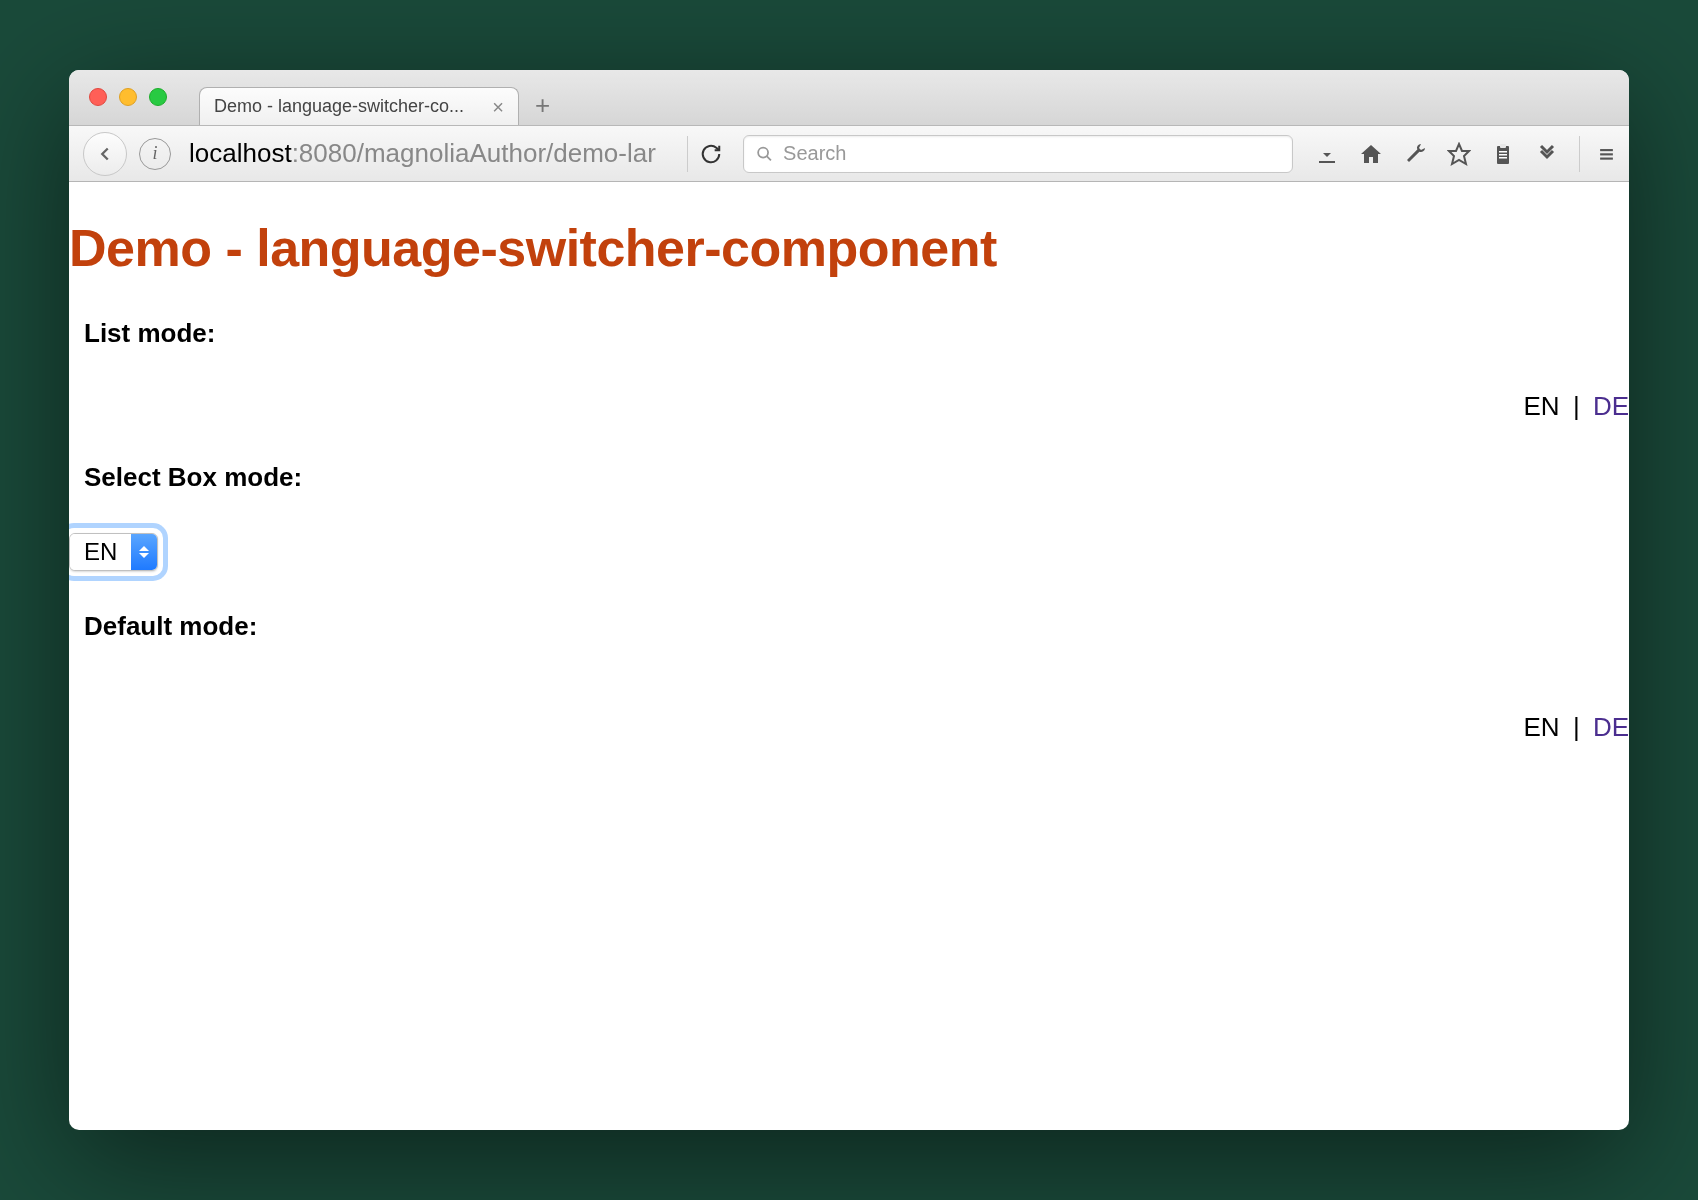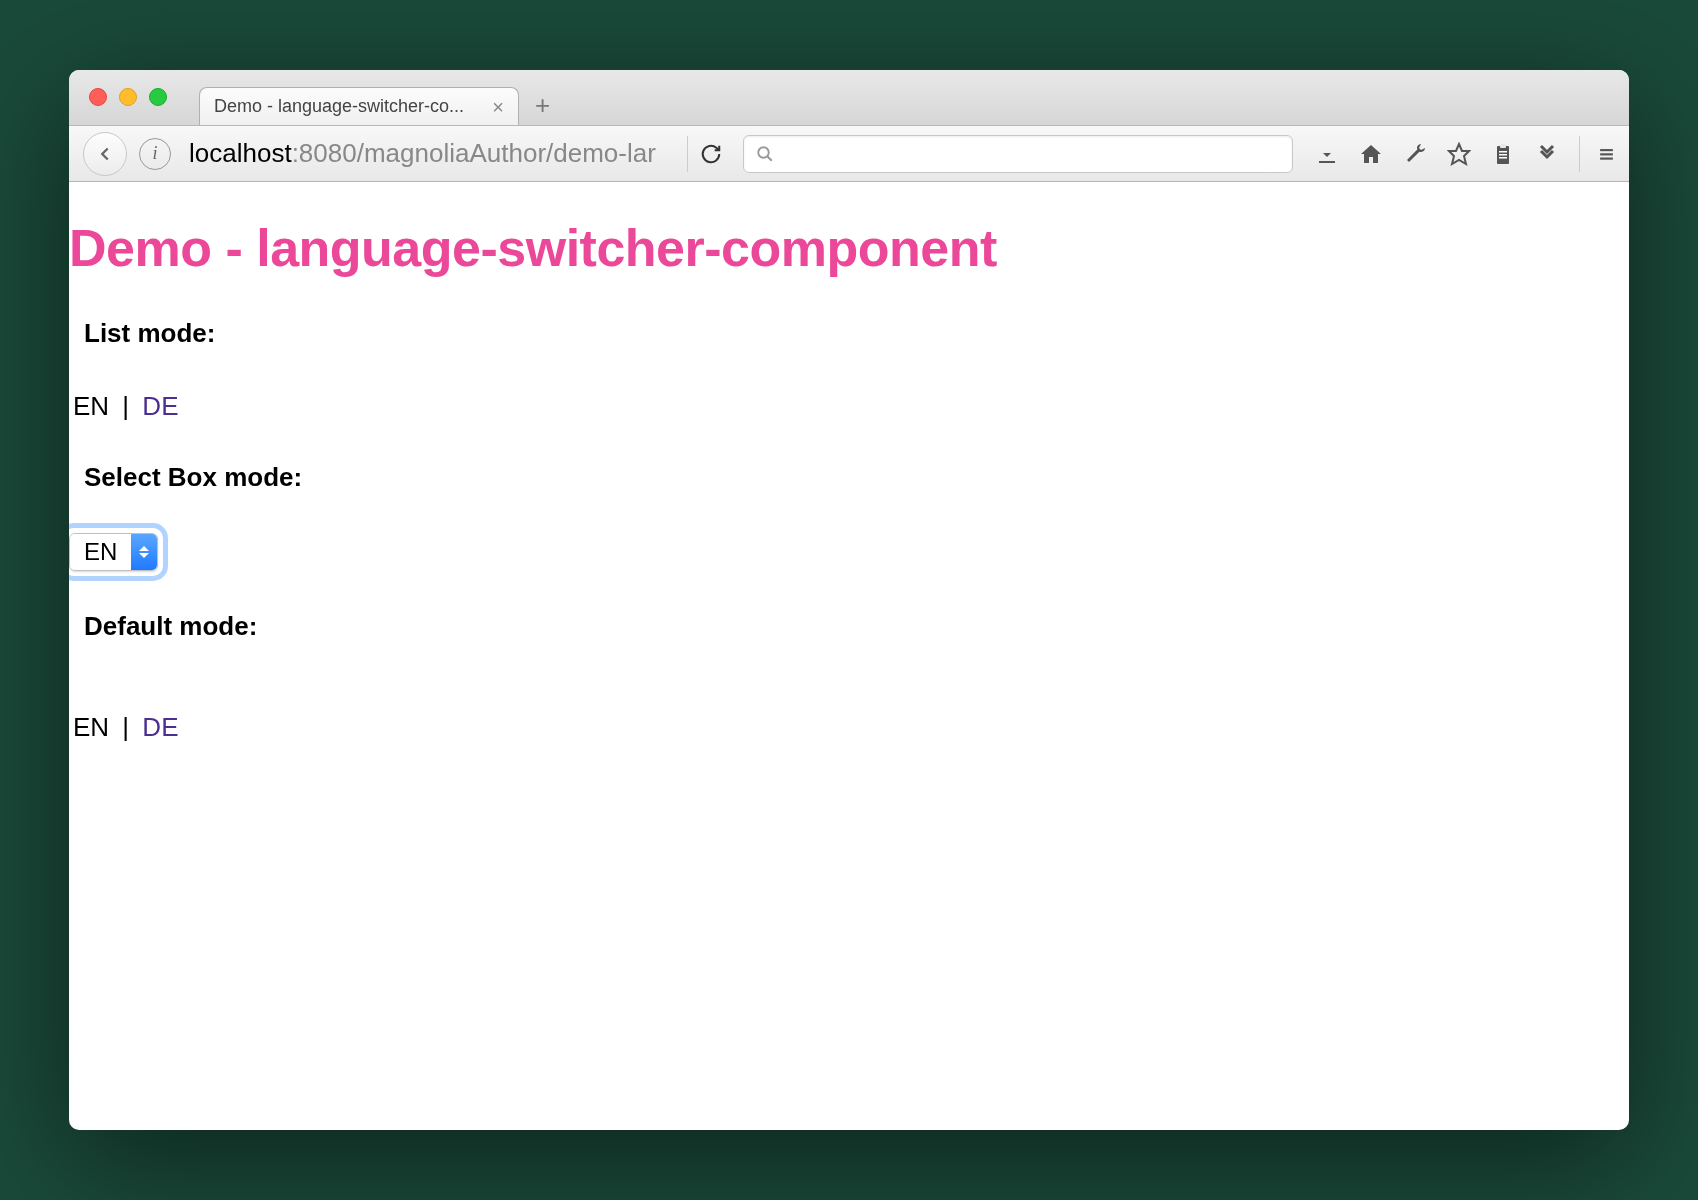--- a/index.html
+++ b/index.html
@@ -198,33 +198,34 @@
     }
     .content {
       padding: 0;
       background: #fff;
     }
     .page-title {
       font-size: 52px;
       font-weight: 700;
       letter-spacing: -0.5px;
       margin: 36px 0 28px 0;
-      color: #ec4899;
+      color: #c2410c;
       font-family: -apple-system, "Helvetica Neue", Arial, sans-serif;
     }
     .section-heading {
       font-size: 26px;
       font-weight: 700;
       margin: 40px 0 0 0;
       color: #000;
       padding-left: 15px;
     }
     .lang-list {
-      margin: 42px 0 0 4px;
+      margin: 42px 0 0 15px;
       font-size: 26px;
+      text-align: right;
     }
     .lang-current { color: #000; }
     .lang-sep { color: #000; padding: 0 6px; }
     .lang-link { color: #4b2e8f; text-decoration: none; }
     .select-wrap {
       margin-top: 40px;
       display: inline-block;
       position: relative;
     }
     .select-glow {
@@ -311,20 +312,21 @@
         <svg width="22" height="22" viewBox="0 0 24 24" fill="none" stroke="#333" stroke-width="2.2">
           <path d="M21 12a9 9 0 1 1-3.2-6.9L21 8"></path>
           <polyline points="21 3 21 8 16 8"></polyline>
         </svg>
       </div>
       <div class="search-box">
         <svg width="18" height="18" viewBox="0 0 24 24" fill="none" stroke="#999" stroke-width="2.5">
           <circle cx="10" cy="10" r="7"></circle>
           <line x1="21" y1="21" x2="15" y2="15"></line>
         </svg>
+        <input type="text" placeholder="Search" style="">
       </div>
       <div class="toolbar-icons">
         <span>
           <svg width="24" height="24" viewBox="0 0 24 24" fill="#555">
               <path d="M12 3v12l-4-4h8l-4 4zM4 19h16v2H4z"></path>
             </svg>
         </span>
         <span>
           <svg width="24" height="24" viewBox="0 0 24 24" fill="#555">
               <path d="M12 3l10 9h-3v9h-5v-6h-4v6H5v-9H2z"></path>

